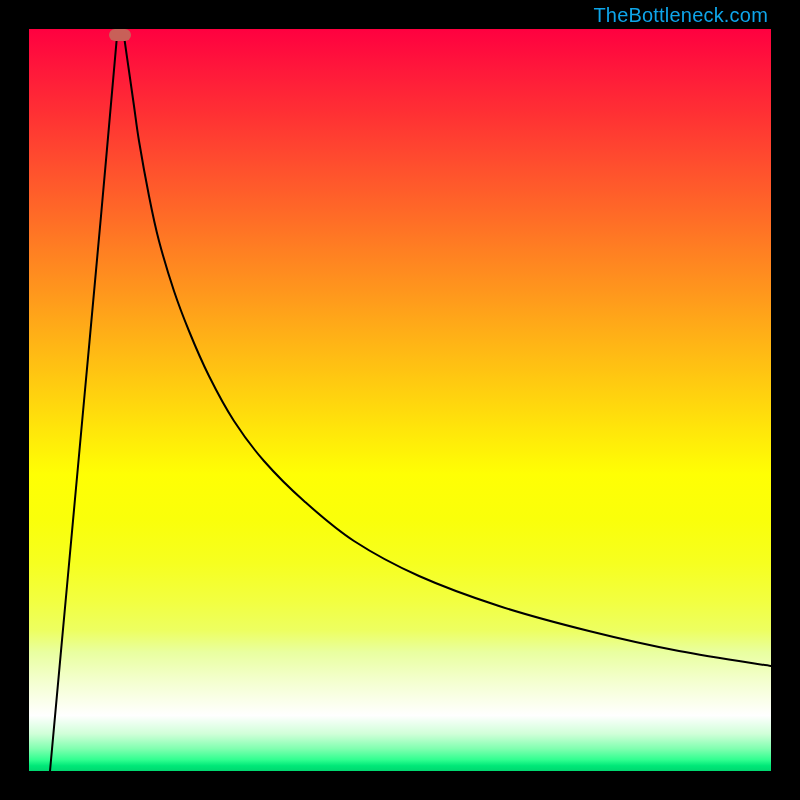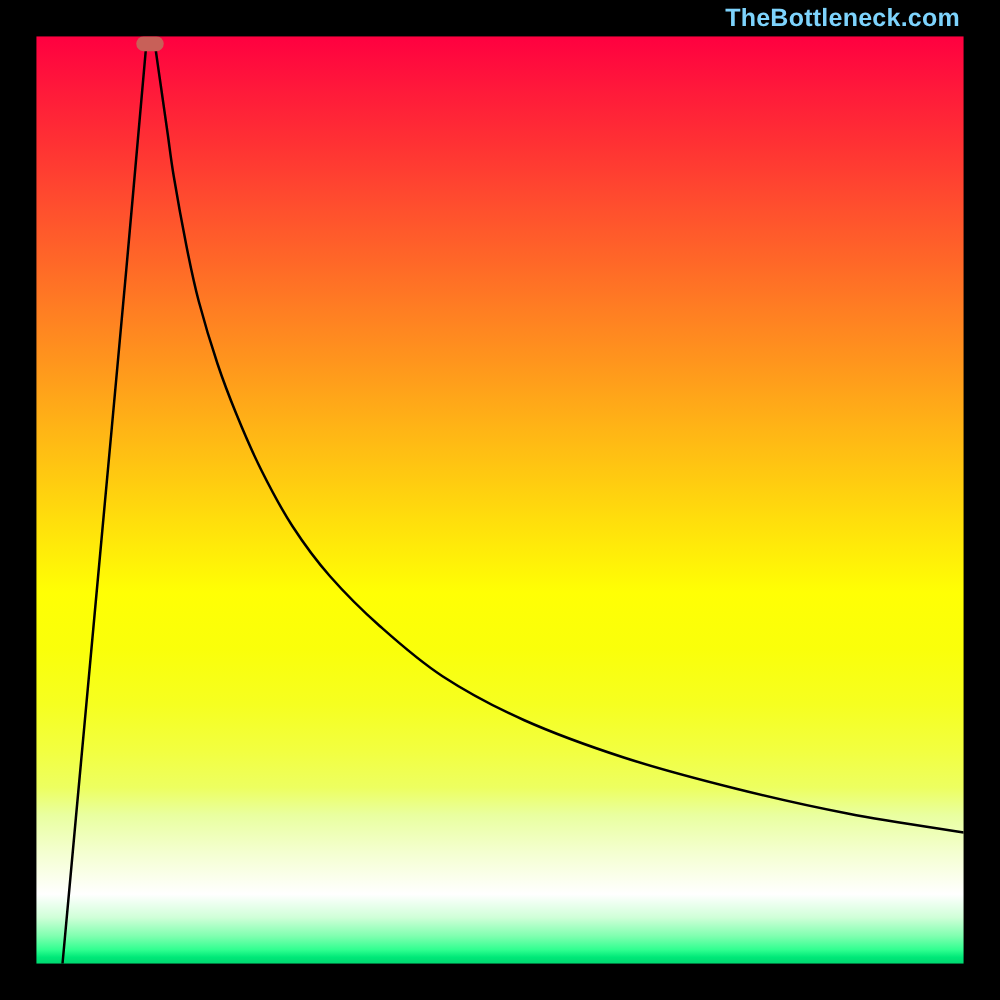--- a/index.html
+++ b/index.html
@@ -56,23 +56,23 @@
       #80ffb0 97%,
       #30ff90 98.5%,
       #00e878 99.3%,
       #00d870 100%
     );
   }
   .watermark {
     position: absolute;
     top: 4px;
     right: 32px;
-    color: #7dd3fc;
+    color: #0ea5e9;
     font-size: 20px;
-    font-weight: 700;
+    font-weight: 400;
     letter-spacing: 0.2px;
   }
   .svg-overlay {
     position: absolute;
     left: 0;
     top: 0;
   }
 </style>
 </head>
 <body>

